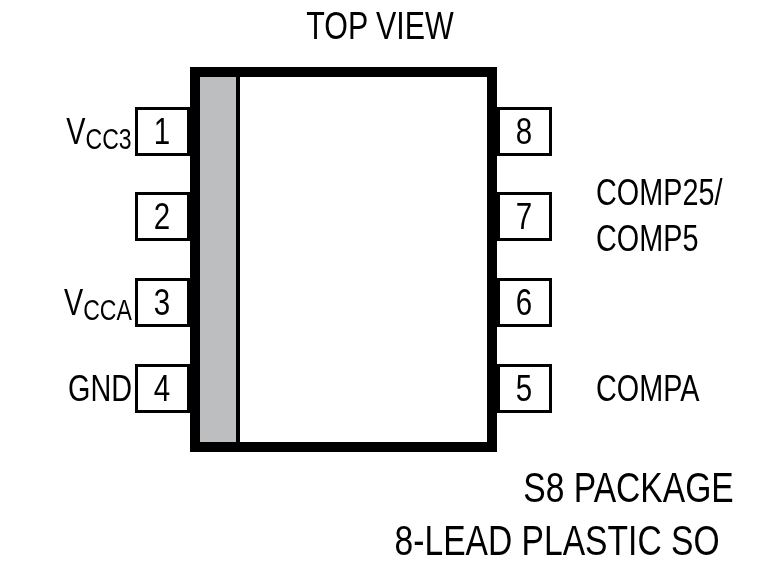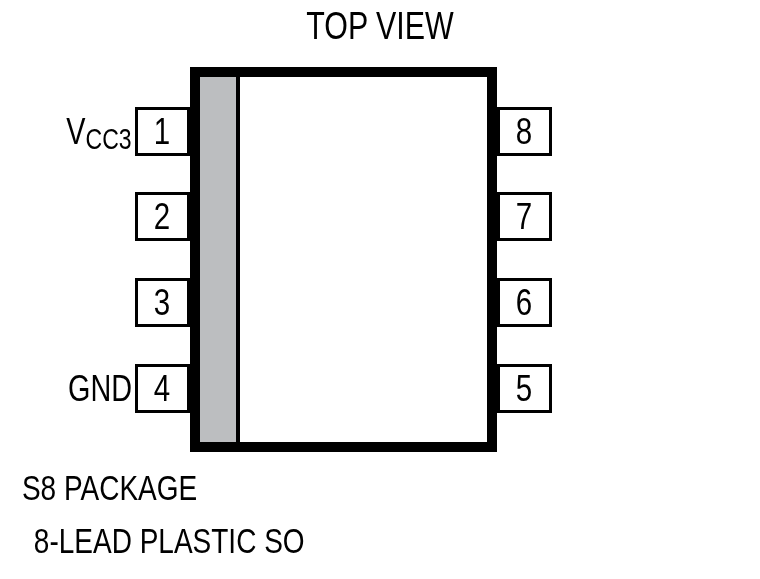--- a/index.html
+++ b/index.html
@@ -113,22 +113,22 @@
     display: inline-block;
     line-height: 0.96em;
   }
   .two-line { line-height: 46px; }
 
   
   .caption {
     position: absolute;
     left: 0;
     width: 760px;
-    text-align: left;
-    font-size: 35px;
+    text-align: right;
+    font-size: 42px;
     line-height: 44px;
     white-space: nowrap;
   }
   .caption .sq {
     display: inline-block;
     transform: scaleX(0.80);
   }
   .cap1 { top: 466px; }
   .cap2 { top: 519px; }
 </style>
@@ -155,41 +155,51 @@
     <span>4</span>
   </div>
 
   <div class="pin-label lbl-left" style="top:112px;">
     <span class="sq"><span>V</span><span class="sub">CC3</span></span>
   </div>
 
   <div class="pin-label lbl-left two-line" style="top:175px;">
   </div>
 
+  <div class="pin-label lbl-left" style="top:283px;">
+    <span class="sq"><span>V</span><span class="sub">CCA</span></span>
+  </div>
 
   <div class="pin-label lbl-left" style="top:369px;">
     <span class="sq">GND</span>
   </div>
 
   <div class="pin-box pin-right" style="top:107px;">
     <span>8</span>
   </div>
   <div class="pin-box pin-right" style="top:192px;">
     <span>7</span>
   </div>
   <div class="pin-box pin-right" style="top:278px;">
     <span>6</span>
   </div>
   <div class="pin-box pin-right" style="top:364px;">
     <span>5</span>
   </div>
 
 
-
-
+  <div class="pin-label lbl-right two-line" style="top:170px;">
+    <div><span class="sq">COMP25/</span></div>
+    <div><span class="sq">COMP5</span></div>
+  </div>
+
+
+  <div class="pin-label lbl-right" style="top:369px;">
+    <span class="sq">COMPA</span>
+  </div>
 
   <div class="caption cap1">
     <span class="sq">S8 PACKAGE</span>
   </div>
   <div class="caption cap2">
     <span class="sq">8-LEAD PLASTIC SO</span>
   </div>
 
 </div>
 

